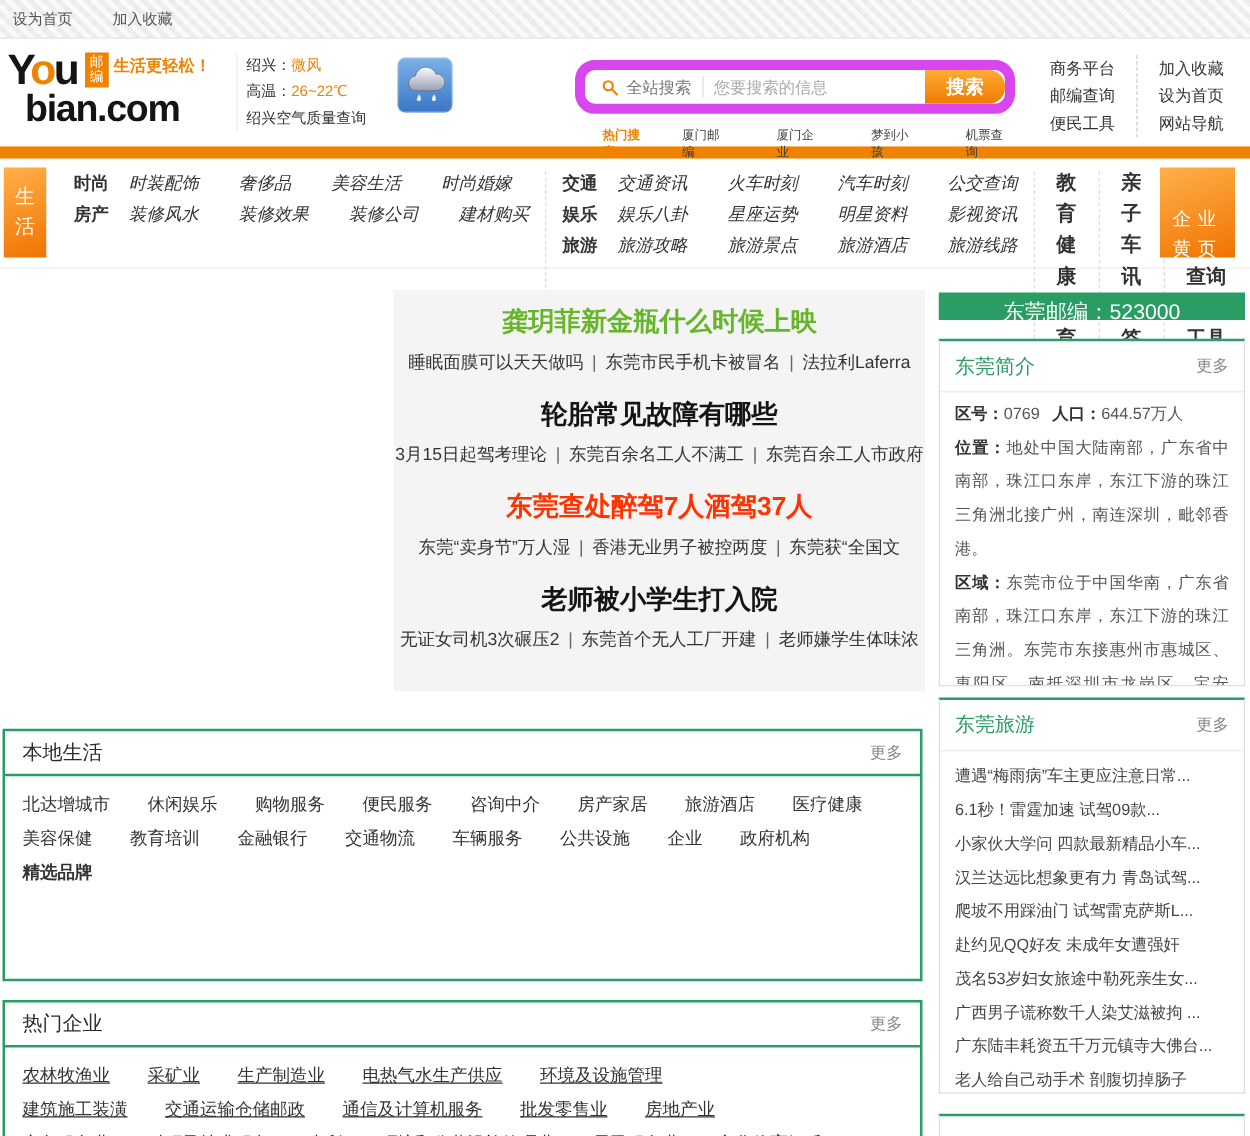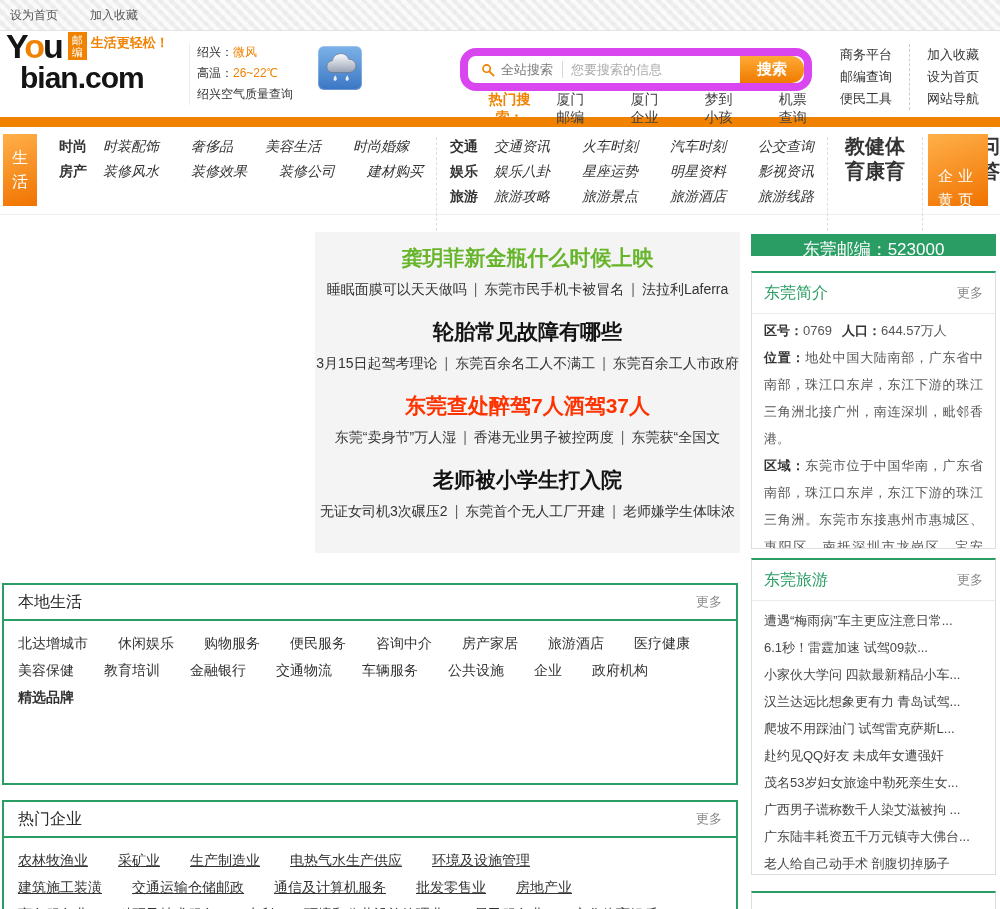--- a/index.html
+++ b/index.html
@@ -9,21 +9,21 @@
 
   
   .topbar{height:30px;border-bottom:1px solid #e4e4e4;background:#f4f4f4;
     background-image:repeating-linear-gradient(45deg,rgba(255,255,255,.6) 0 4px,rgba(0,0,0,.018) 4px 8px),
                      repeating-linear-gradient(-45deg,rgba(255,255,255,0) 0 4px,rgba(0,0,0,.015) 4px 8px);
     display:flex;align-items:center;gap:32px;padding-left:10px;}
   .topbar a{font-size:12px;color:#555;}
 
   
   .header{position:relative;height:86px;background:#fff;}
-  .logo{position:absolute;left:6px;top:0;width:182px;}
+  .logo{position:absolute;left:6px;top:10px;width:182px;}
   .logo-top{display:flex;align-items:flex-start;height:32px;}
   .logo-you{font-size:34px;font-weight:bold;color:#141414;letter-spacing:-2px;line-height:30px;}
   .logo-you .o{color:#f08200;}
   .logo-badge{width:17px;background:#f08200;color:#fff;font-size:11px;line-height:12px;text-align:center;
               margin:1px 4px 0 6px;padding:2px 1px;word-break:break-all;}
   .logo-slogan{color:#f08200;font-weight:bold;font-size:13px;margin-top:3px;white-space:nowrap;}
   .logo-bottom{font-size:30px;font-weight:bold;color:#141414;line-height:30px;margin-left:14px;letter-spacing:-1px;}
   .hdiv{position:absolute;left:189px;top:12px;height:62px;border-left:1px solid #ececec;}
   .weather{position:absolute;left:197px;top:11px;font-size:12px;color:#333;line-height:21px;white-space:nowrap;}
   .orange{color:#f08200;}
@@ -33,21 +33,21 @@
   .search-box{display:flex;align-items:center;height:27px;border:8px solid #d946ef;border-radius:16px;
               background:#fff;overflow:hidden;}
   .search-scope{display:flex;align-items:center;gap:6px;padding:0 9px 0 13px;color:#777;font-size:13px;white-space:nowrap;}
   .search-sep{width:1px;height:17px;background:#d9d9d9;}
   .search-input{flex:1;min-width:0;border:0;outline:0;padding:0 8px;font-size:13px;color:#333;
                 font-family:"Liberation Sans",sans-serif;}
   .search-input::placeholder{color:#aaa;}
   .search-btn{width:64px;height:27px;border:0;border-radius:0 13px 13px 0;color:#fff;font-weight:bold;
               font-size:15px;background:linear-gradient(180deg,#ffab35 0%,#f07a00 100%);
               font-family:"Liberation Sans",sans-serif;}
-  .hot-row{padding-left:22px;display:flex;align-items:center;font-size:14px;text-align:center;}
+  .hot-row{margin-top:10px;padding-left:22px;display:flex;align-items:center;font-size:10px;}
   .hot-label{color:#f08200;font-weight:bold;margin-right:14px;}
   .hot-links{display:flex;gap:36px;}
   .hot-links a{color:#404040;}
   .quick{position:absolute;right:4px;top:13px;display:flex;}
   .quick-col{display:flex;flex-direction:column;padding:0 17px;font-size:13px;line-height:22px;}
   .quick-col+.quick-col{border-left:1px dashed #ccc;}
   .quick-col a{color:#333;}
 
   
   .obar{height:10px;background:#f08200;}
@@ -57,21 +57,21 @@
   .life-badge{left:3px;width:34px;height:72px;font-size:16px;}
   .life-badge span{width:17px;word-break:break-all;line-height:24px;text-align:center;}
   .yellow-badge{right:12px;width:60px;height:72px;font-size:15px;}
   .yellow-badge span{width:48px;letter-spacing:5px;line-height:24px;text-align:center;word-break:break-all;margin-top:36px;}
   .nav-main{position:absolute;left:46px;top:7px;display:flex;align-items:stretch;}
   .nav-group{display:flex;flex-direction:column;padding:0 13px;}
   .nav-row{display:flex;gap:16px;line-height:25px;font-size:14px;white-space:nowrap;}
   .nav-head{font-weight:bold;color:#333;}
   .nav-links{display:flex;gap:32px;font-style:italic;}
   .nav-row a{color:#333;}
-  .nav-col{display:flex;flex-direction:row;padding:0 17px;font-size:20px;line-height:25px;}
+  .nav-col{display:flex;flex-direction:column;padding:0 17px;font-size:16px;line-height:25px;}
   .nav-col a{font-weight:bold;color:#333;}
   .vdash{border-left:1px dashed #ddd;margin:3px 0;}
 
   
   .main{position:relative;height:694px;overflow:hidden;}
   .news{position:absolute;left:315px;top:17px;width:425px;height:321px;background:#f4f4f4;
         text-align:center;box-sizing:border-box;overflow:hidden;}
   .news-item{padding-top:19px;}
   .news-item:first-child{padding-top:12px;}
   .news-h{font-size:21px;font-weight:bold;line-height:27px;margin:0 0 9px;display:block;}

